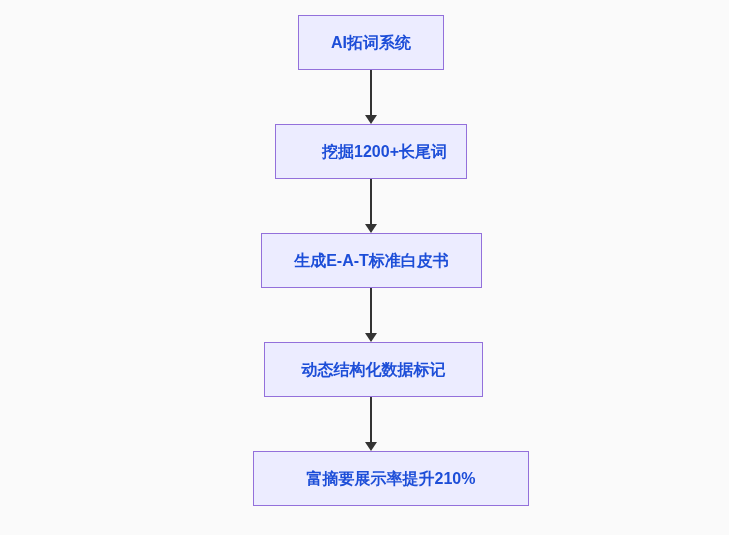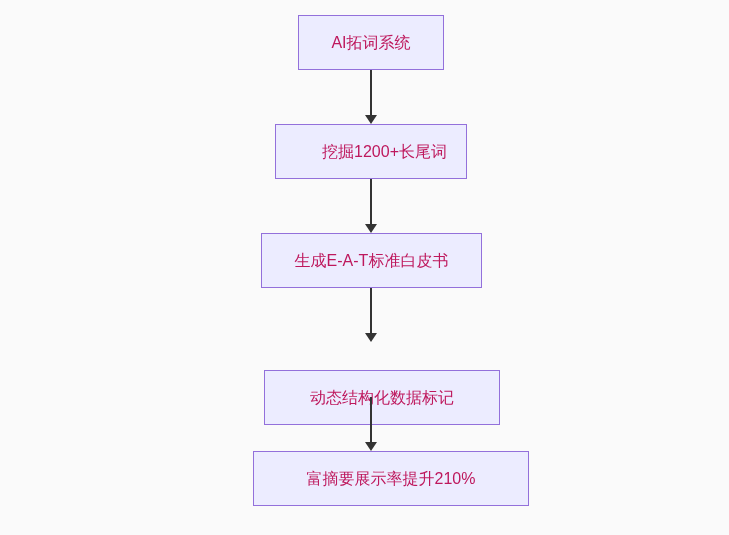--- a/index.html
+++ b/index.html
@@ -19,30 +19,31 @@
     position: absolute;
     box-sizing: border-box;
     background: #ECECFF;
     border: 1px solid #9370DB;
     height: 55px;
     display: flex;
     align-items: center;
     justify-content: center;
   }
   .node-label {
-    color: #be185d;
+    color: #1d4ed8;
     font-size: 16px;
     line-height: 1;
     white-space: nowrap;
+    font-weight: bold;
   }
   
   .node-0 { left: 298px; top: 15px;  width: 146px; }
   .node-1 { left: 275px; top: 124px; width: 192px; padding-left: 27px; }
   .node-2 { left: 261px; top: 233px; width: 221px; }
-  .node-3 { left: 264px; top: 342px; width: 236px; margin-top: 28px; }
+  .node-3 { left: 264px; top: 342px; width: 219px; }
   .node-4 { left: 253px; top: 451px; width: 276px; }
 
   .edge {
     position: absolute;
     left: 365px;            
     width: 12px;
     height: 54px;
     display: flex;
     flex-direction: column;
     align-items: center;

